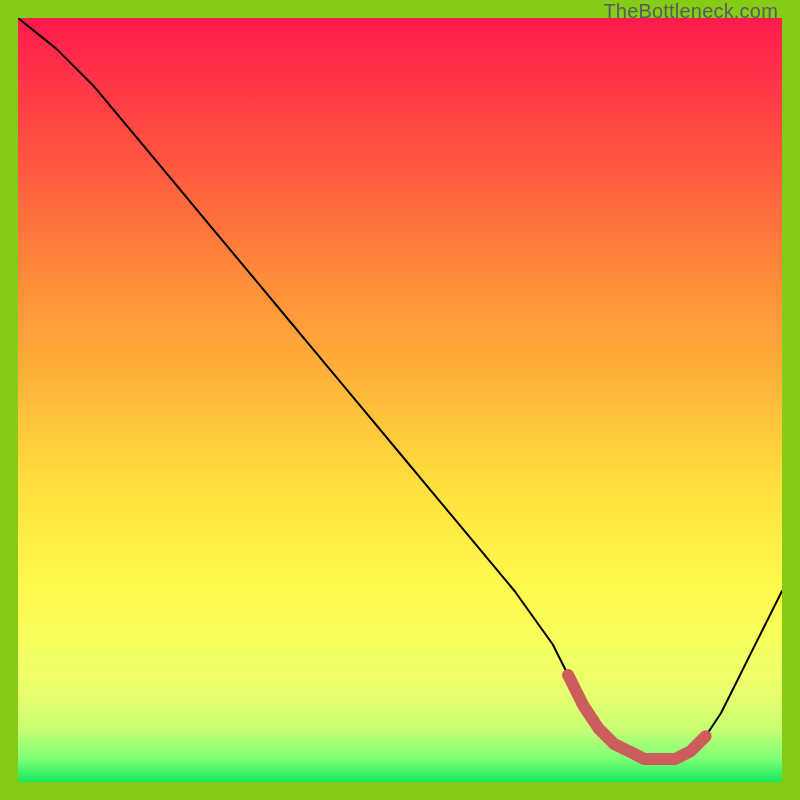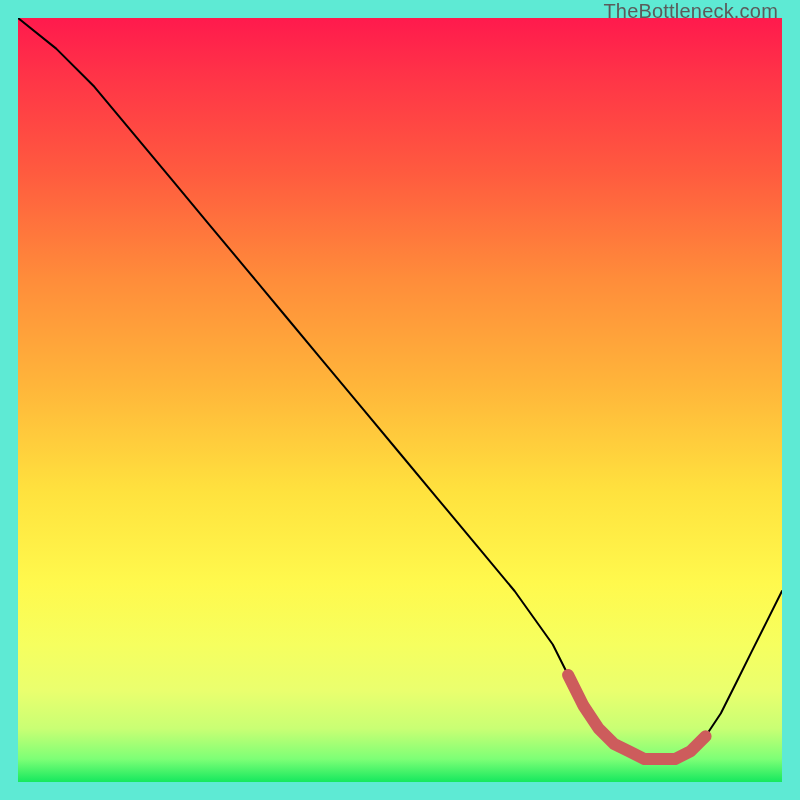--- a/index.html
+++ b/index.html
@@ -10,21 +10,21 @@
     background: #000;
     overflow: hidden;
     font-family: Arial, Helvetica, sans-serif;
   }
   .frame {
     position: absolute;
     left: 0;
     top: 0;
     width: 800px;
     height: 800px;
-    background: #5eead4;
+    background: #84cc16;
   }
   .plot {
     position: absolute;
     left: 18px;
     top: 18px;
     width: 764px;
     height: 764px;
     
     background: linear-gradient(
       to bottom,

